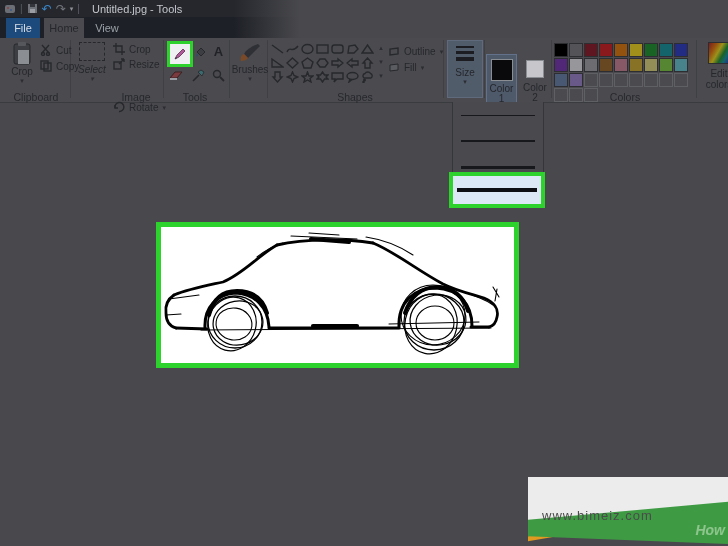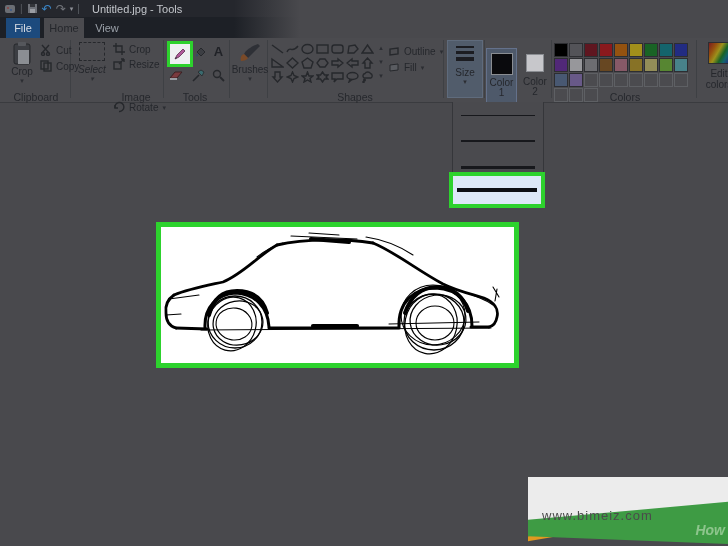--- a/index.html
+++ b/index.html
@@ -43,21 +43,21 @@
   .shape-cell{width:15px;height:14px;display:flex;align-items:center;justify-content:center;}
   .shapes-grid{left:270px;top:4px;width:105px;display:flex;flex-wrap:wrap;}
   .sscroll{left:376px;top:6px;width:10px;display:flex;flex-direction:column;gap:6px;align-items:center;
            color:#2b2d32;font-size:7px;}
 
   
   .size-btn{left:447px;top:2px;width:36px;height:58px;background:#515c6b;border:1px solid #5f6b7c;
             display:flex;flex-direction:column;align-items:center;padding-top:5px;box-sizing:border-box;}
   .size-bars{width:18px;display:flex;flex-direction:column;gap:3px;margin-bottom:6px;}
   .size-bars div{background:#1c1d22;}
-  .colorbtn{top:10px;height:58px;display:flex;flex-direction:column;align-items:center;padding-top:4px;box-sizing:border-box;}
+  .colorbtn{top:16px;height:58px;display:flex;flex-direction:column;align-items:center;padding-top:4px;box-sizing:border-box;}
   .c1{left:486px;width:31px;background:#4e596a;border:1px solid #64718b;}
   .c2{left:520px;width:30px;}
   .swatch-lg{width:20px;height:20px;border:1px solid #8a8d92;}
   .swatch-sm{width:16px;height:16px;border:1px solid #8a8d92;margin-top:2px;}
   .palette{left:554px;top:5px;width:140px;display:flex;flex-wrap:wrap;}
   .pswatch{width:12px;height:12px;border:1px solid #2d2e32;margin:0 1px 1px 0;}
   .pswatch.empty{border-color:#5e6064;background:transparent;}
   .editc{left:699px;top:4px;width:40px;display:flex;flex-direction:column;align-items:center;}
   .rainbow{width:20px;height:20px;border:1px solid #2d2e32;
     background:linear-gradient(120deg,#7a1d20 0%,#96510f 25%,#9d911b 45%,#1a6325 65%,#14646c 80%,#222c82 100%);}

